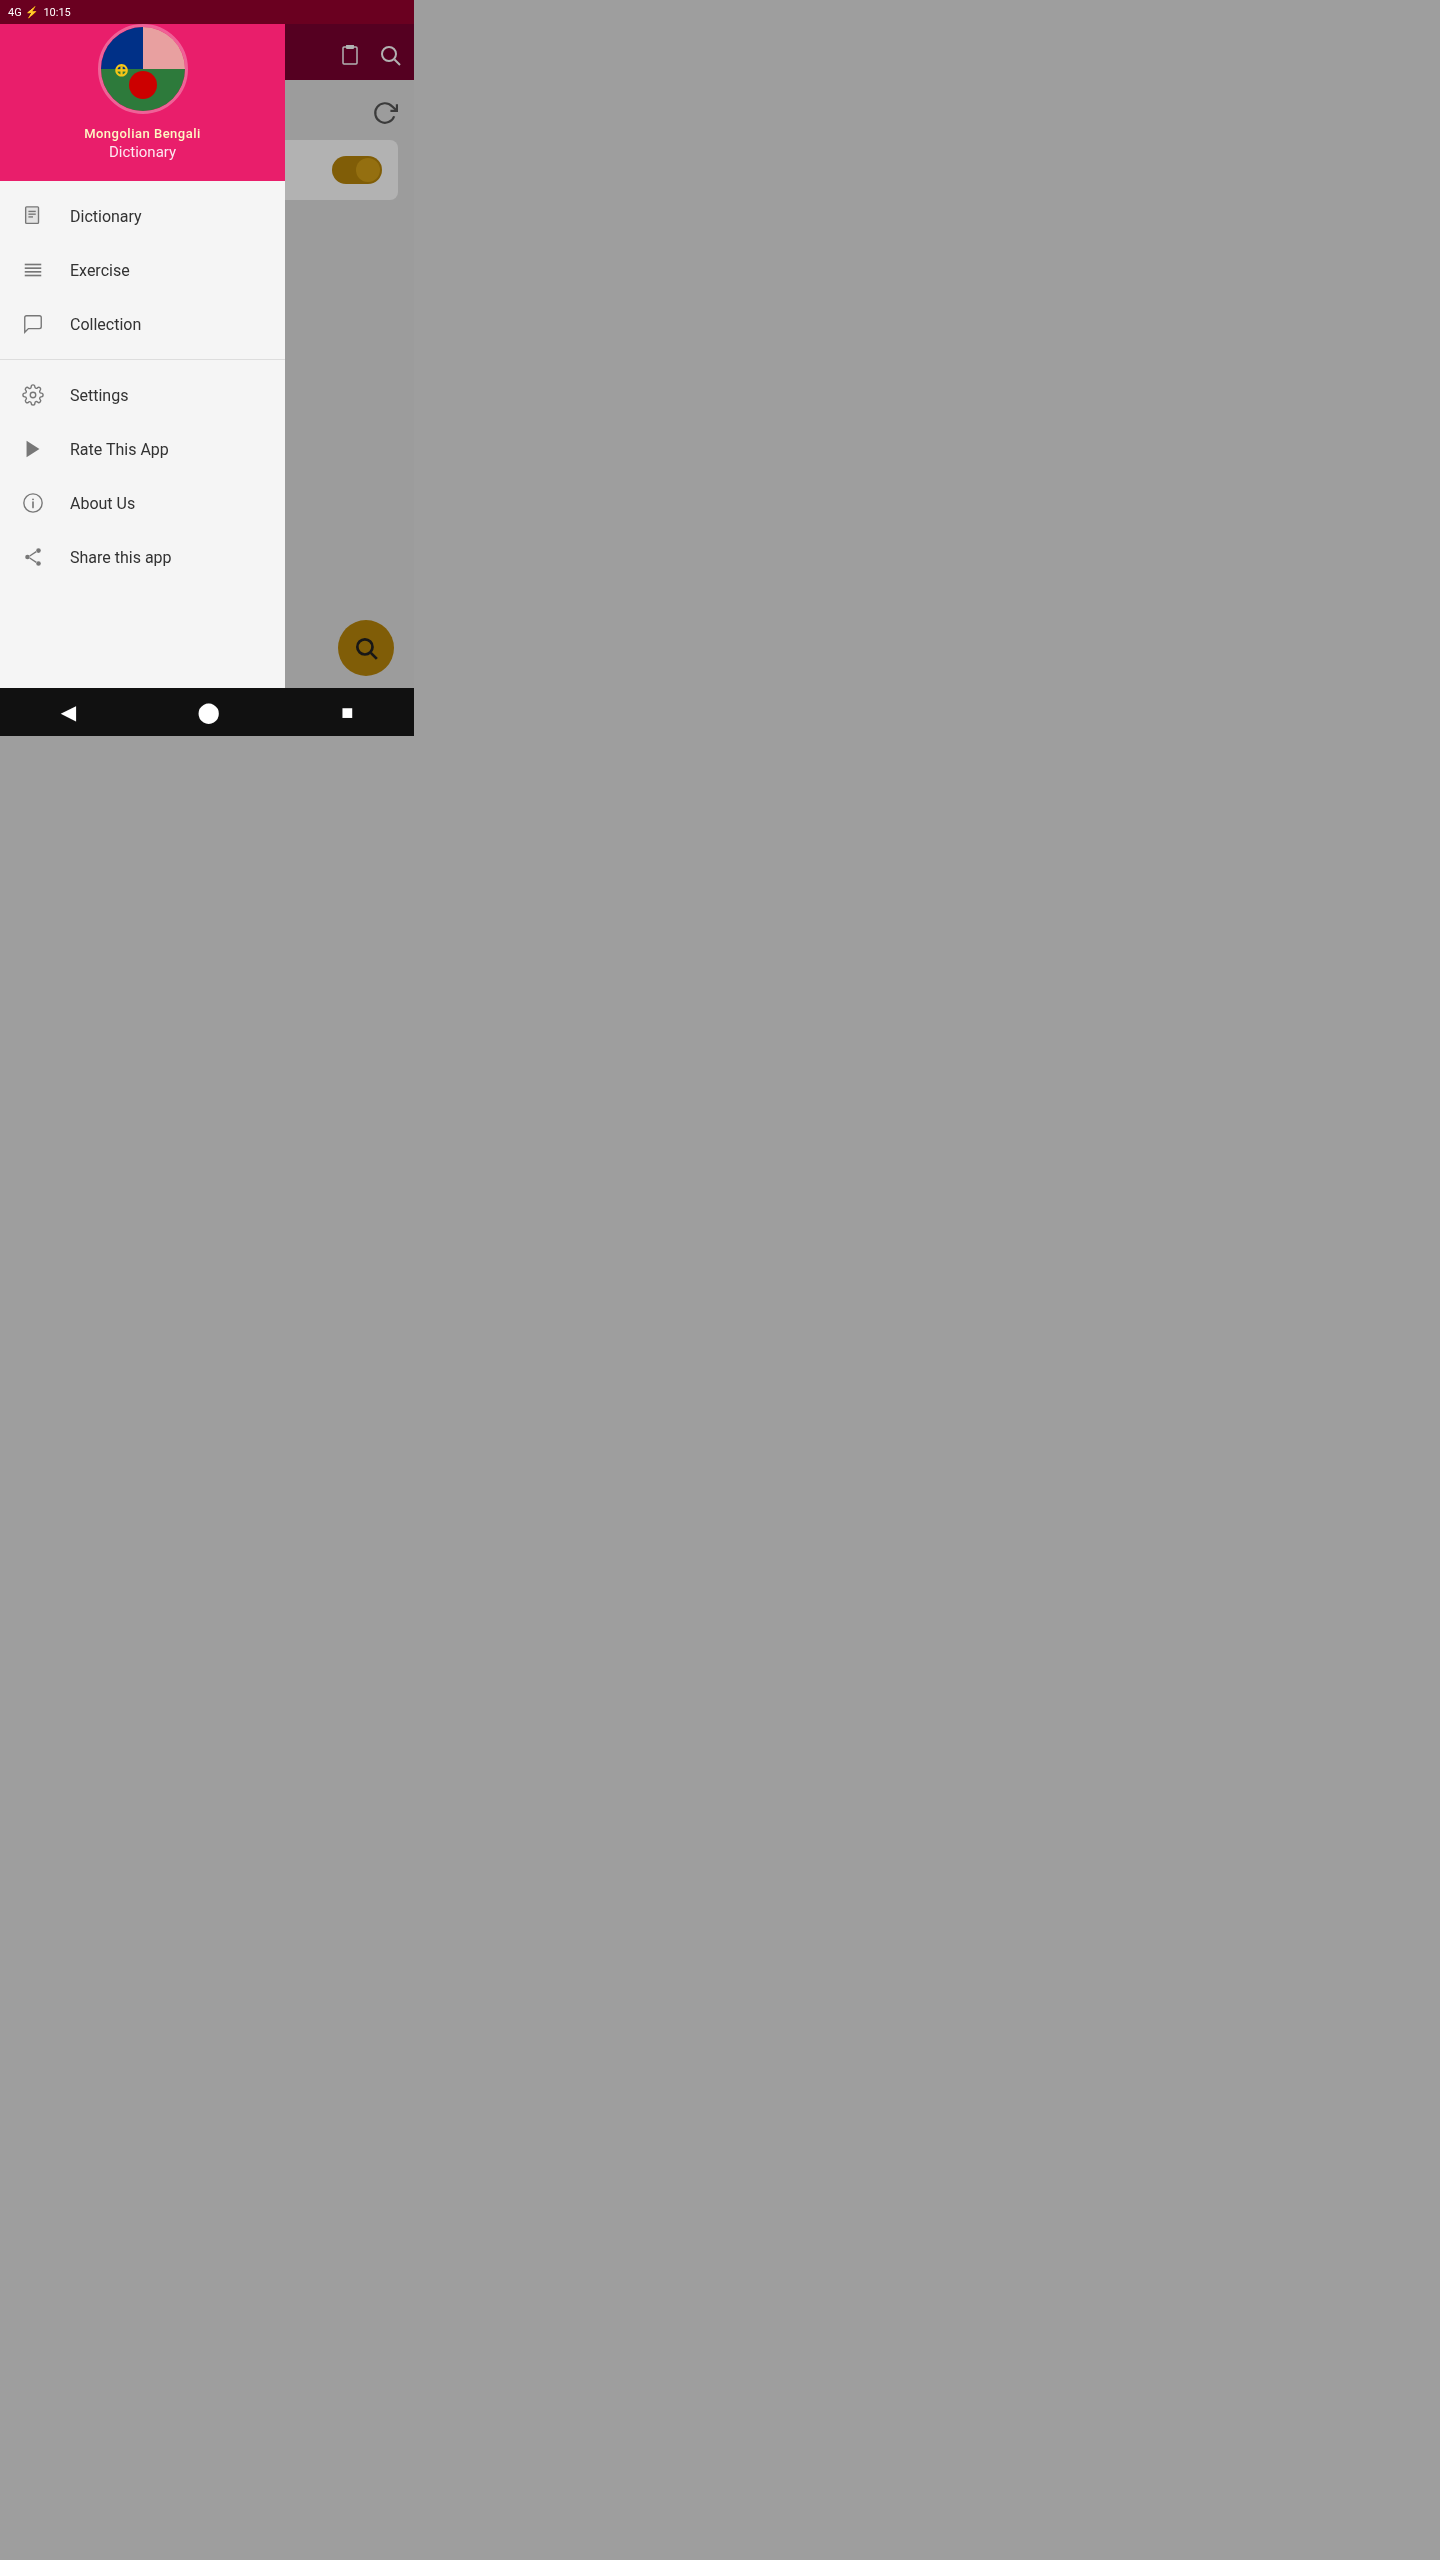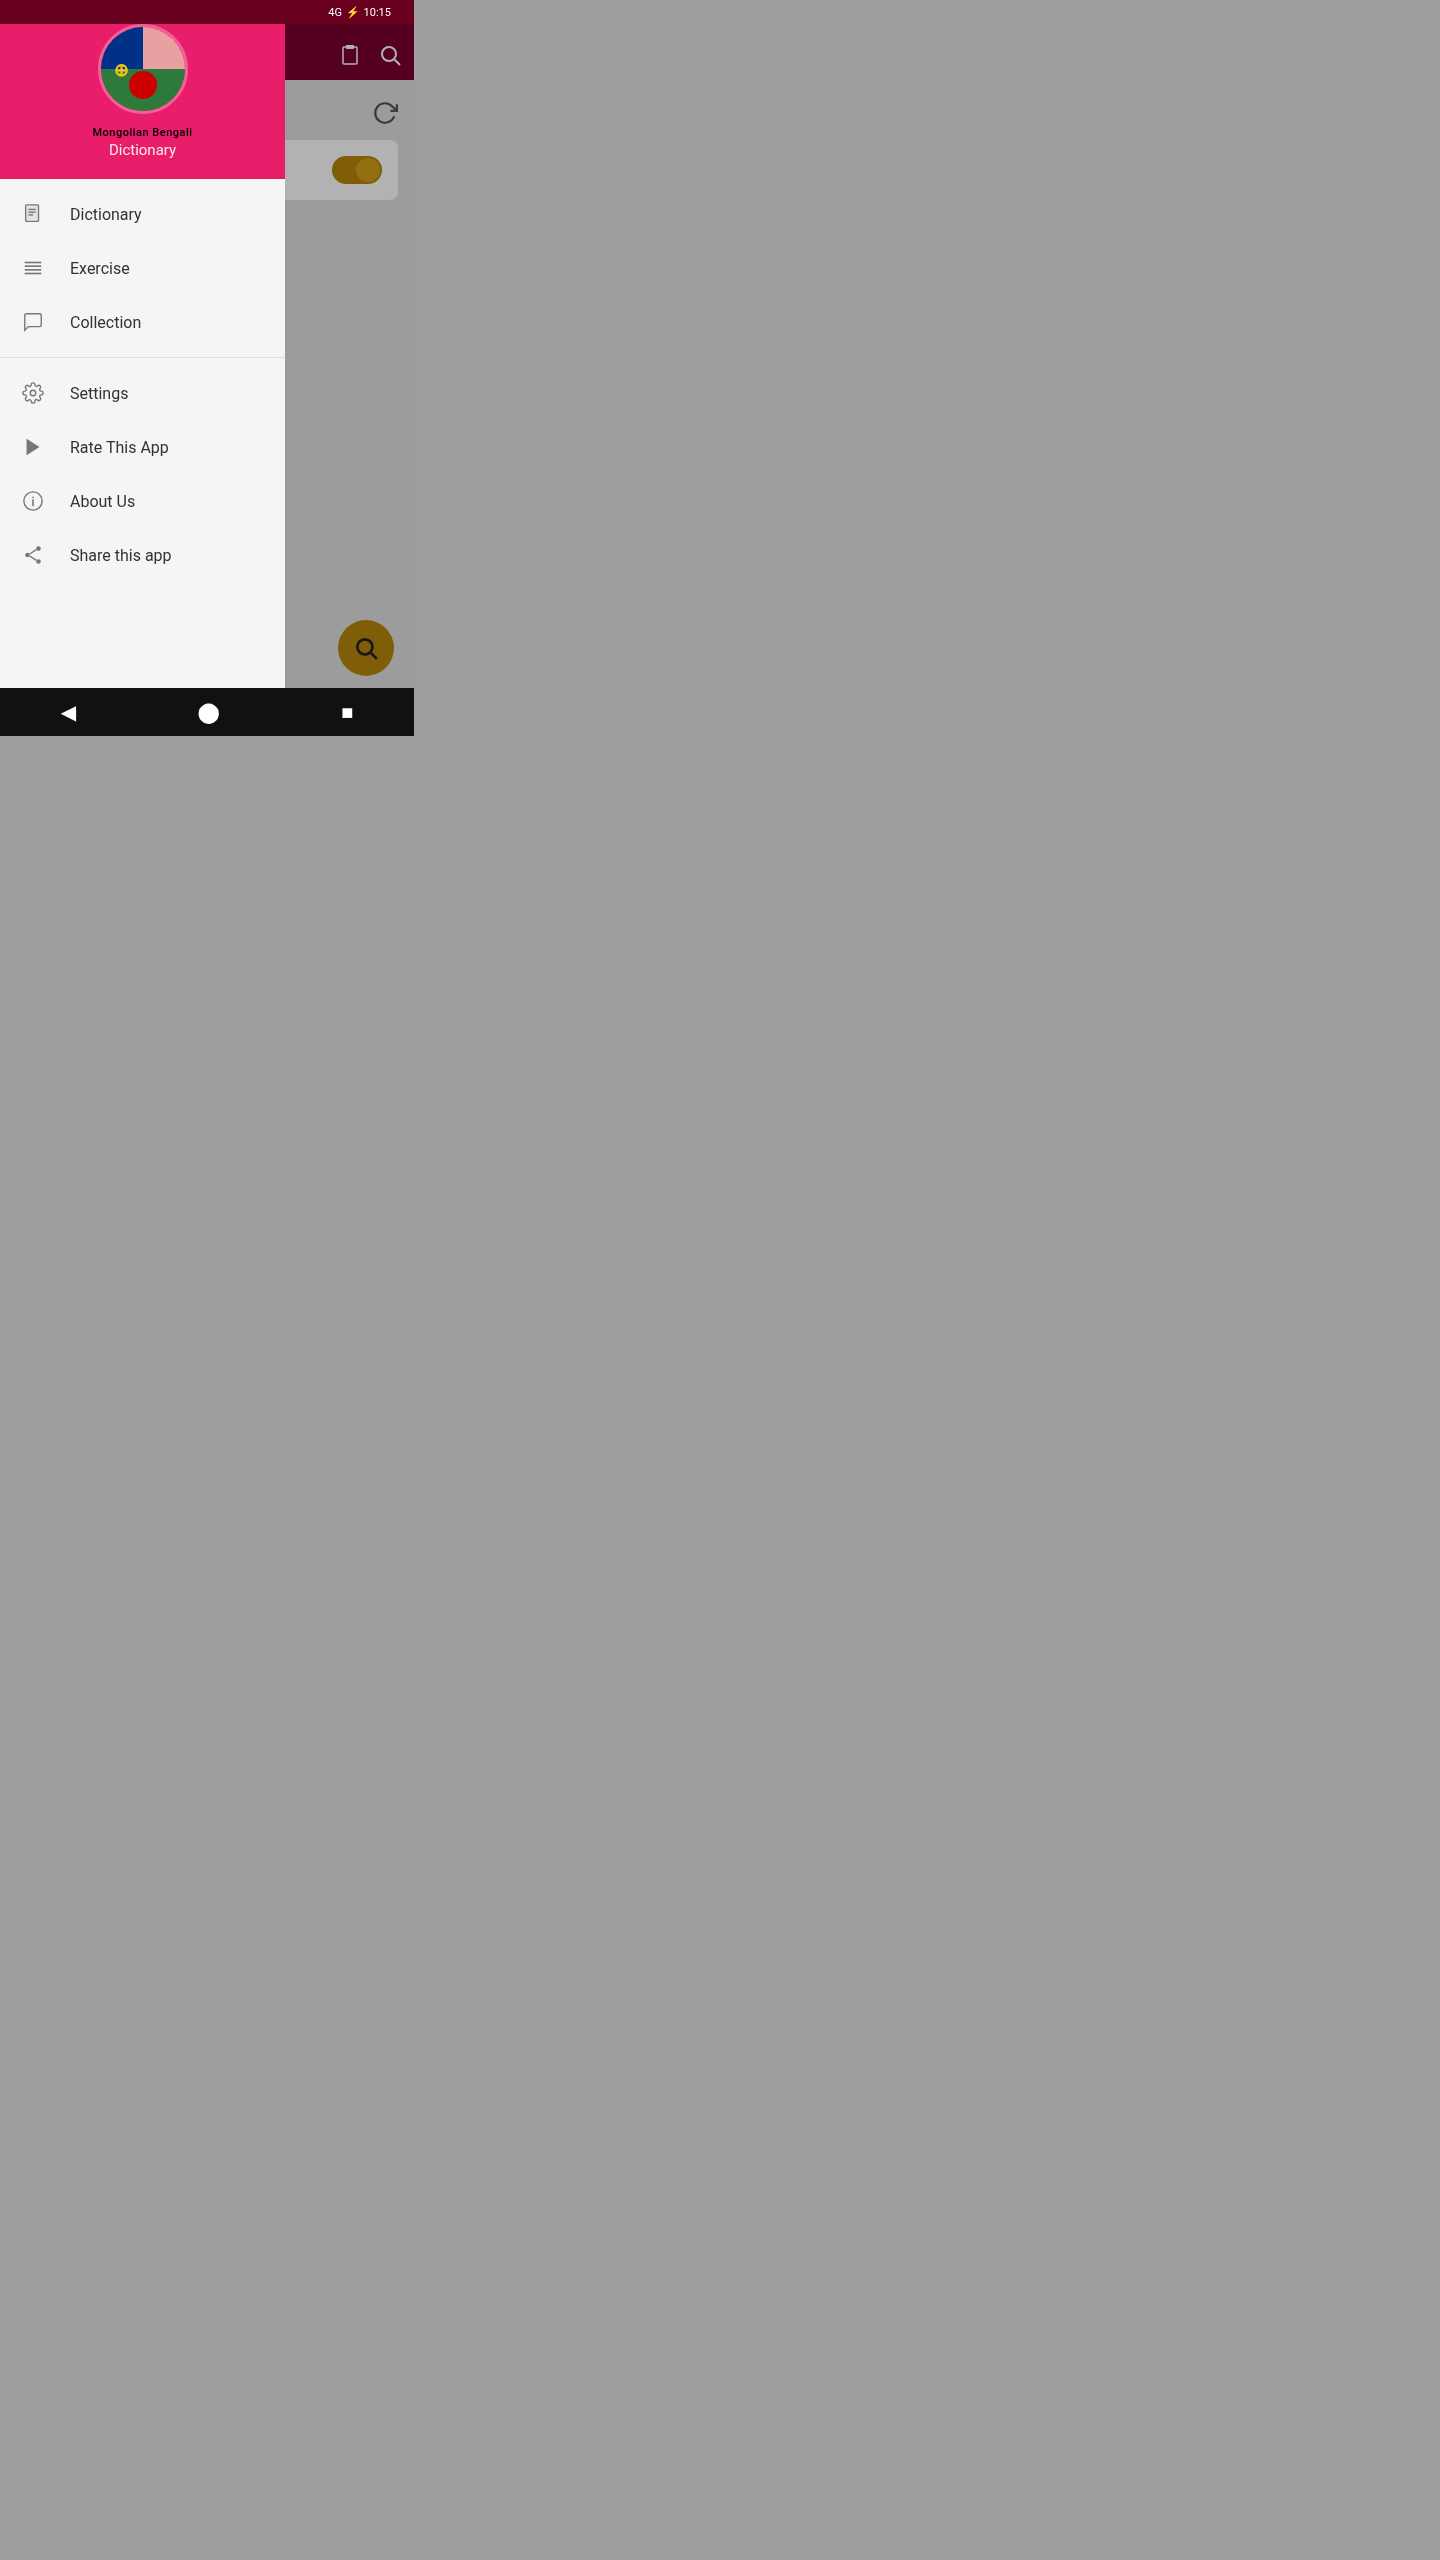--- a/index.html
+++ b/index.html
@@ -14,22 +14,22 @@
     }
 
     
     .status-bar {
       position: absolute;
       top: 0; left: 0; right: 0;
       height: 24px;
       background: #6a0020;
       display: flex;
       align-items: center;
-      justify-content: flex-end;
-      padding: 0 23px;
+      justify-content: flex-start;
+      padding: 0 8px;
       z-index: 100;
     }
     .status-icons {
       display: flex;
       align-items: center;
       gap: 4px;
       color: white;
       font-size: 11px;
     }
 
@@ -202,22 +202,22 @@
       bottom: 12px;
       left: 50%;
       transform: translateX(-50%);
       width: 28px;
       height: 28px;
       background: #cc0000;
       border-radius: 50%;
     }
 
     .drawer-title {
-      color: #000000;
-      font-size: 11px;
+      color: #fef9c3;
+      font-size: 13px;
       font-weight: 500;
       letter-spacing: 0.5px;
     }
     .drawer-subtitle {
       color: rgba(255,255,255,0.9);
       font-size: 15px;
       margin-top: 2px;
     }
 
     

